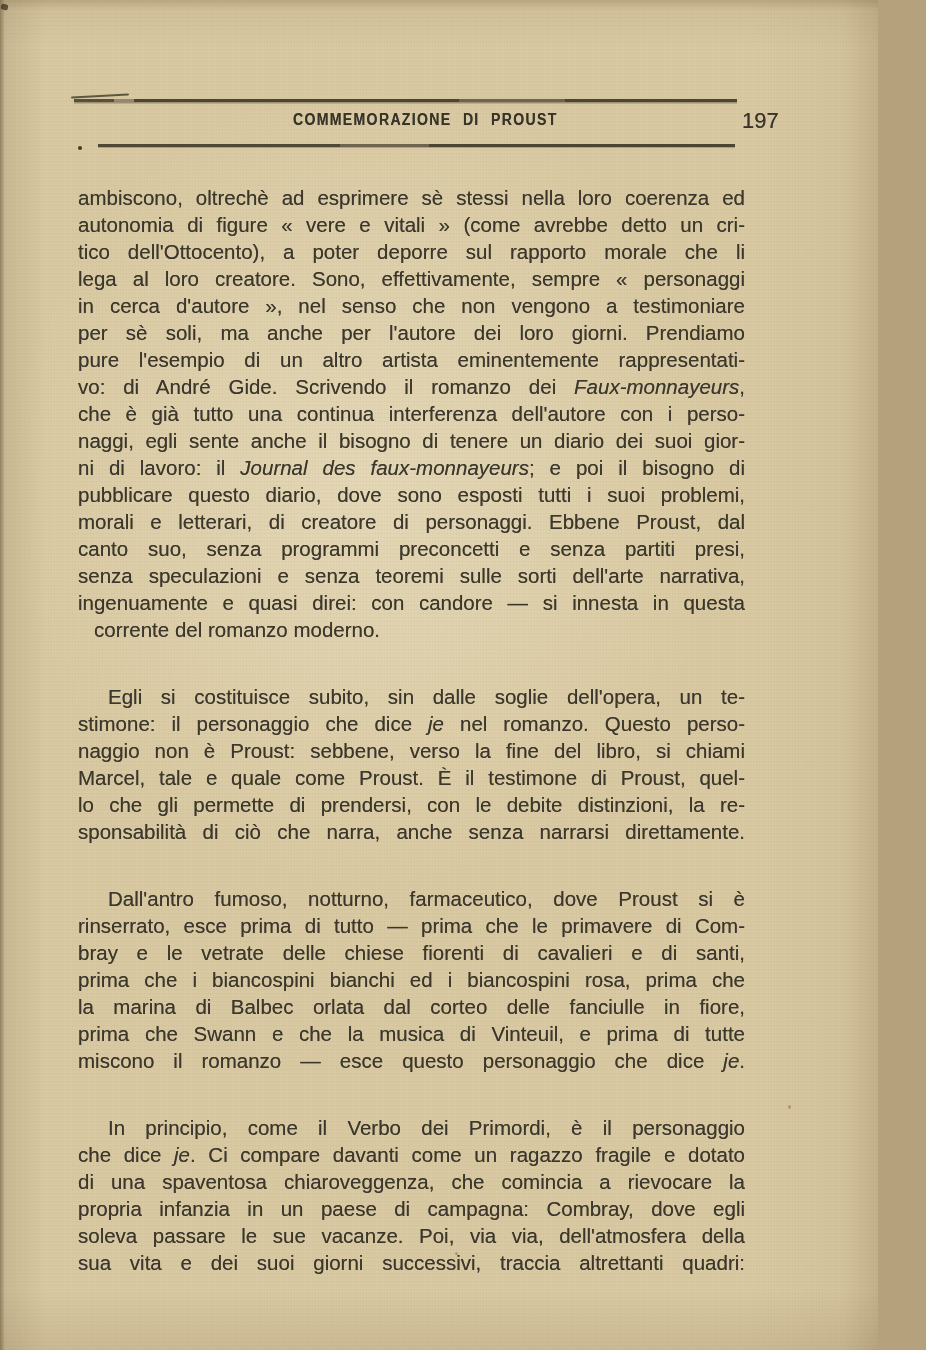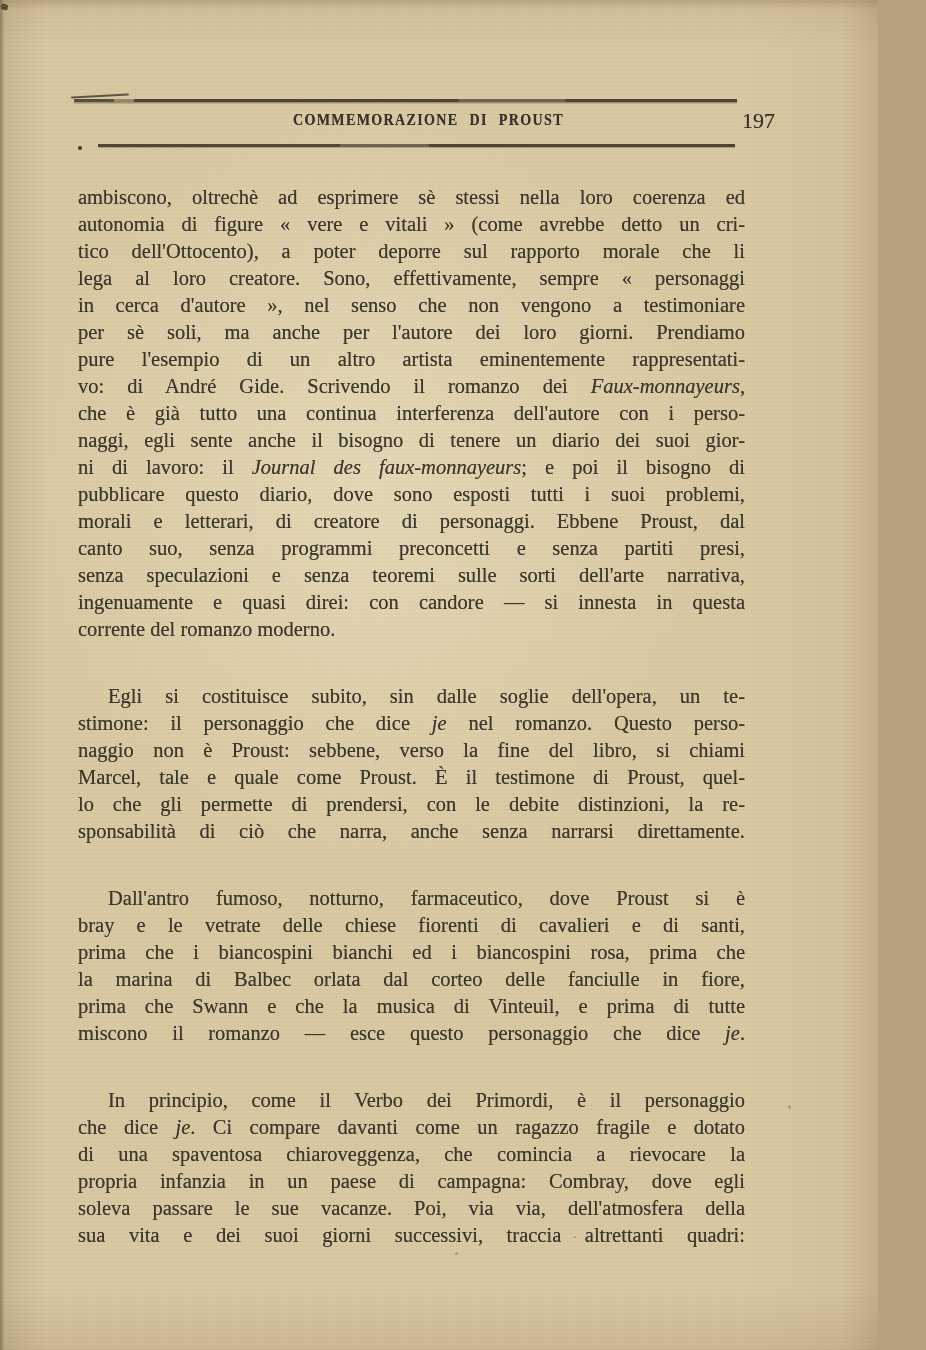--- a/index.html
+++ b/index.html
@@ -8,21 +8,21 @@
     padding: 0;
     width: 926px;
     height: 1350px;
     overflow: hidden;
     background: #b5a27c;
   }
   .page {
     position: relative;
     width: 878px;
     height: 1350px;
-    font-family: Liberation Serif, serif;
+    font-family: Liberation Sans, sans-serif;
     background-color: #d9c9a2;
     background-image:
       radial-gradient(ellipse 55% 40% at 42% 36%, rgba(255,249,228,0.30), rgba(255,249,228,0) 75%),
       linear-gradient(to bottom, rgba(110,88,50,0.30), rgba(110,88,50,0.08) 10px, rgba(110,88,50,0) 48px),
       linear-gradient(to right, rgba(60,42,16,0.45), rgba(60,42,16,0.10) 5px, rgba(60,42,16,0) 46px),
       linear-gradient(to left, rgba(100,78,45,0.20), rgba(100,78,45,0.05) 36px, rgba(100,78,45,0) 130px),
       linear-gradient(to top, rgba(110,88,50,0.14), rgba(110,88,50,0) 60px);
     overflow: hidden;
   }
   
@@ -122,20 +122,21 @@
     overflow: hidden;
     text-align: justify;
     -moz-text-align-last: justify;
     text-align-last: justify;
     hyphens: none;
   }
   .line.indent { text-indent: 30px; margin-top: 40px; }
   .line.para-end {
     -moz-text-align-last: left;
     text-align-last: left;
+    margin-left: 16px;
   }
   .it { font-style: italic; }
 </style>
 </head>
 <body>
 
 <div class="page">
   <div class="corner-mark"></div>
 
   <div class="rule-top"></div>
@@ -162,20 +163,21 @@
       <div class="line"><span>senza speculazioni e senza teoremi sulle sorti dell'arte narrativa,</span></div>
       <div class="line"><span>ingenuamente e quasi direi: con candore — si innesta in questa</span></div>
       <div class="line para-end"><span>corrente del romanzo moderno.</span></div>
       <div class="line indent"><span>Egli si costituisce subito, sin dalle soglie dell'opera, un te-</span></div>
       <div class="line"><span>stimone: il personaggio che dice </span><span class="it">je</span><span> nel romanzo. Questo perso-</span></div>
       <div class="line"><span>naggio non è Proust: sebbene, verso la fine del libro, si chiami</span></div>
       <div class="line"><span>Marcel, tale e quale come Proust. È il testimone di Proust, quel-</span></div>
       <div class="line"><span>lo che gli permette di prendersi, con le debite distinzioni, la re-</span></div>
       <div class="line"><span>sponsabilità di ciò che narra, anche senza narrarsi direttamente.</span></div>
       <div class="line indent"><span>Dall'antro fumoso, notturno, farmaceutico, dove Proust si è</span></div>
+      <div class="line"><span>rinserrato, esce prima di tutto — prima che le primavere di Com-</span></div>
       <div class="line"><span>bray e le vetrate delle chiese fiorenti di cavalieri e di santi,</span></div>
       <div class="line"><span>prima che i biancospini bianchi ed i biancospini rosa, prima che</span></div>
       <div class="line"><span>la marina di Balbec orlata dal corteo delle fanciulle in fiore,</span></div>
       <div class="line"><span>prima che Swann e che la musica di Vinteuil, e prima di tutte</span></div>
       <div class="line"><span>miscono il romanzo — esce questo personaggio che dice </span><span class="it">je</span><span>.</span></div>
       <div class="line indent"><span>In principio, come il Verbo dei Primordi, è il personaggio</span></div>
       <div class="line"><span>che dice </span><span class="it">je</span><span>. Ci compare davanti come un ragazzo fragile e dotato</span></div>
       <div class="line"><span>di una spaventosa chiaroveggenza, che comincia a rievocare la</span></div>
       <div class="line"><span>propria infanzia in un paese di campagna: Combray, dove egli</span></div>
       <div class="line"><span>soleva passare le sue vacanze. Poi, via via, dell'atmosfera della</span></div>

